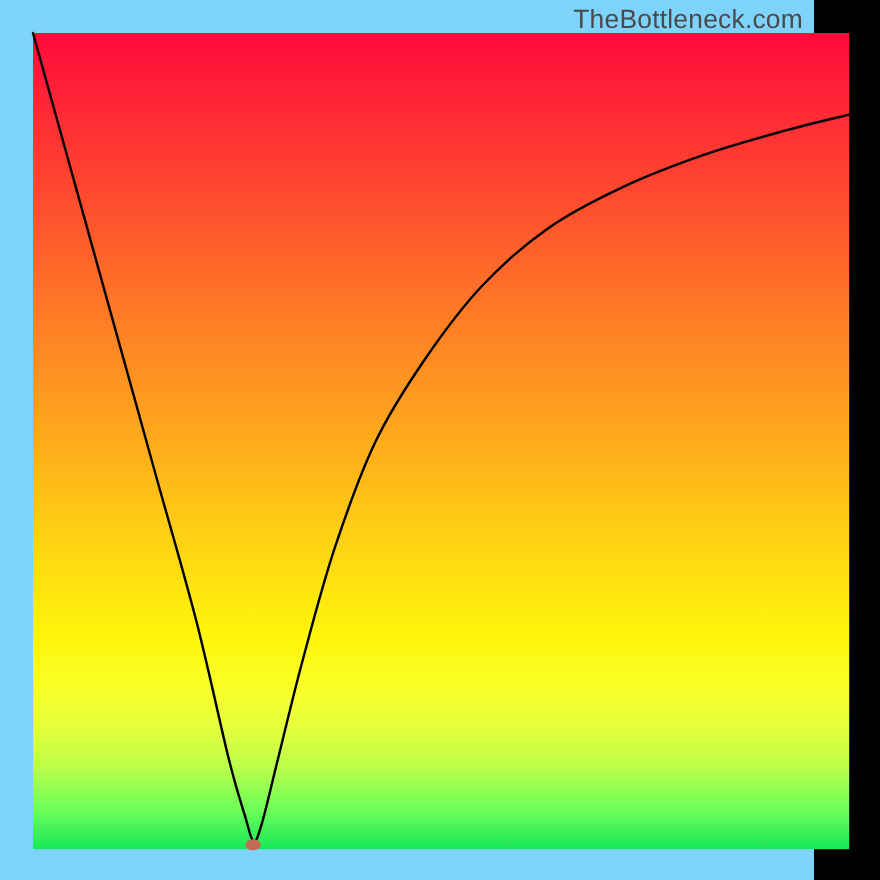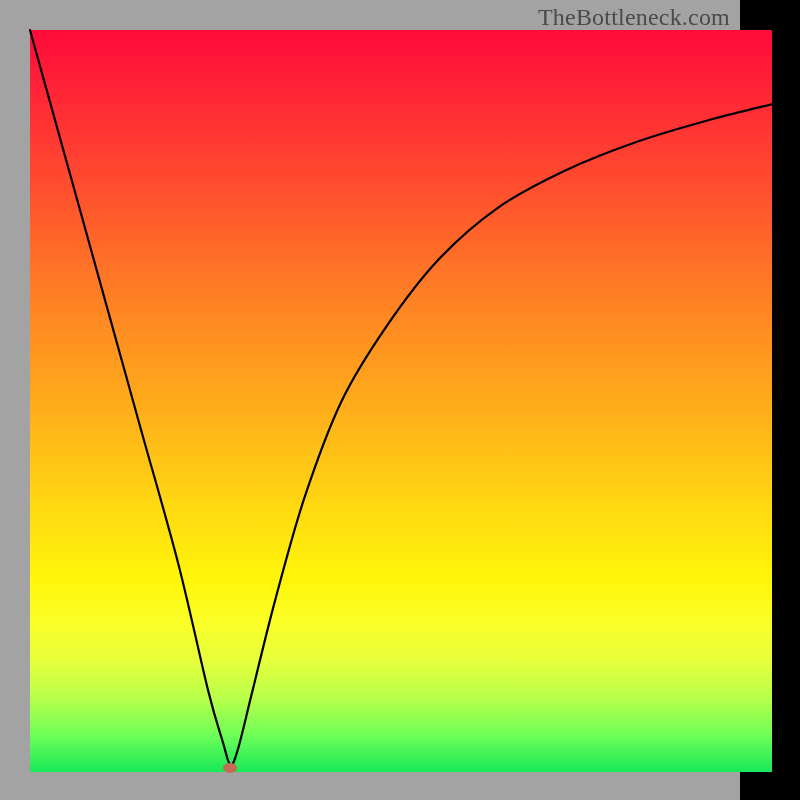--- a/index.html
+++ b/index.html
@@ -8,22 +8,21 @@
     width: 800px;
     height: 800px;
     overflow: hidden;
     background: #000;
     font-family: Arial, Helvetica, sans-serif;
   }
   .frame {
     position: relative;
     width: 740px;
     height: 800px;
-    background: #a3a3a3;
-    font-family: Liberation Serif, serif;
+    background: #7dd3fc;
   }
   .plot-area {
     position: absolute;
     left: 30px;
     top: 30px;
     width: 742px;
     height: 742px;
     
     background: linear-gradient(
       to bottom,

